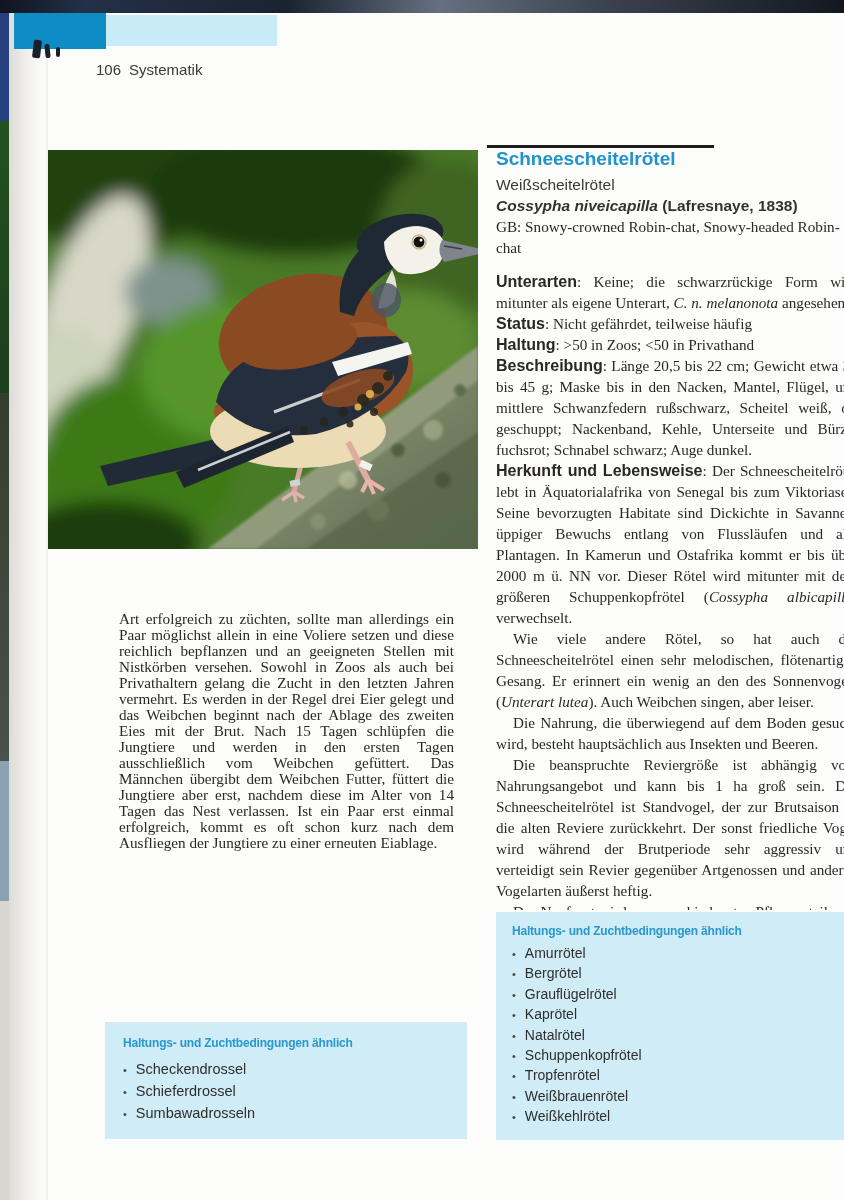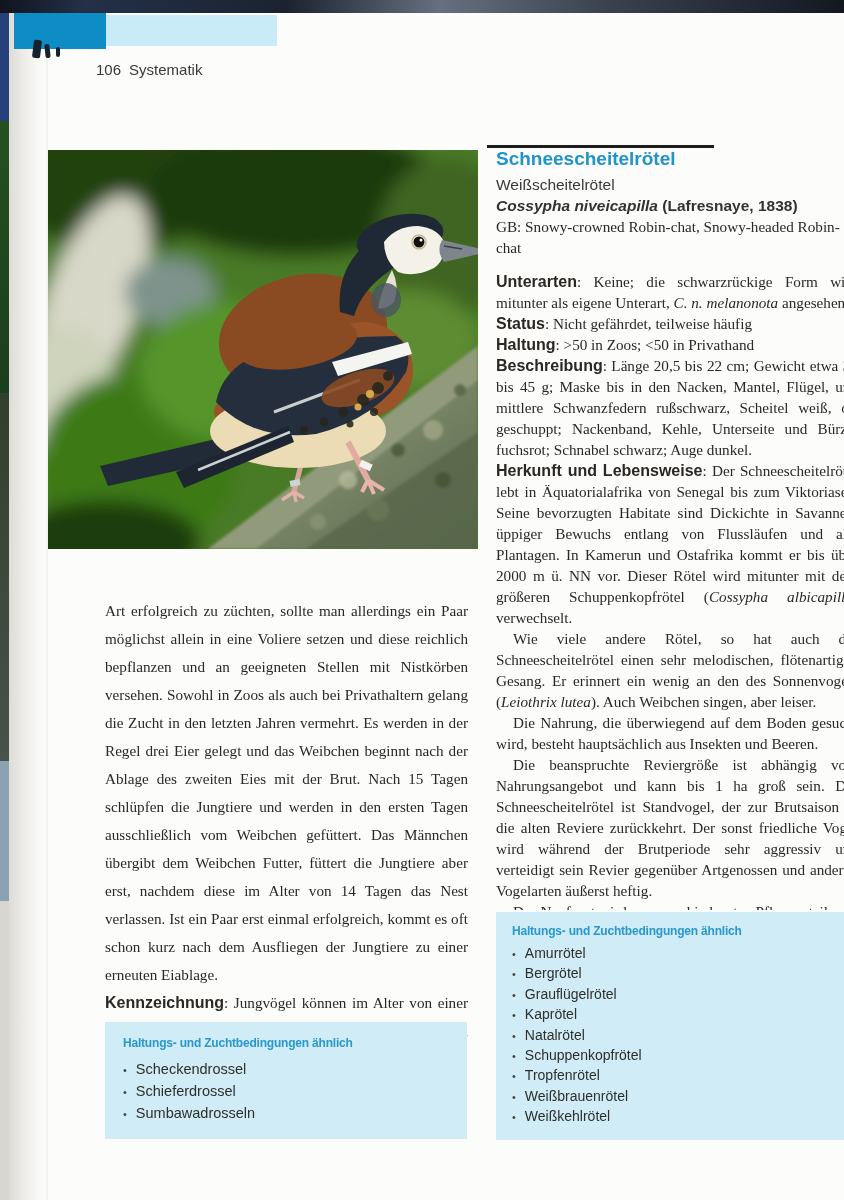--- a/index.html
+++ b/index.html
@@ -28,21 +28,21 @@
   .page-header{position:absolute;left:96px;top:61px;display:flex;gap:8px;
     font-family:"Liberation Sans",sans-serif;font-size:15px;color:#3b3a38;}
   .section-rule{position:absolute;left:487px;top:145px;width:227px;height:3px;background:#1d1d1d;}
   
   .photo{position:absolute;left:48px;top:150px;width:430px;height:399px;margin:0;overflow:hidden;}
   .caption{position:absolute;left:105px;top:561px;width:372px;
     font-family:"Liberation Sans",sans-serif;font-size:14.5px;color:#3f3d3a;}
   
   .col-left{position:absolute;left:105px;top:597px;width:363px;}
   .col-right{position:absolute;left:496px;top:148px;width:362px;height:762px;overflow:hidden;}
-  .body-p{margin:0;font-size:15.2px;line-height:28px;text-align:justify;}
+  .body-p{margin:14px;font-size:15.2px;line-height:16px;text-align:justify;}
   .species-title{margin:0 0 4px 0;font-family:"Liberation Sans",sans-serif;
     font-weight:700;font-size:19px;line-height:22px;color:#1f93cb;}
   .alt-name{font-family:"Liberation Sans",sans-serif;font-size:15.5px;line-height:21px;color:#3a3936;}
   .sci-line{font-family:"Liberation Sans",sans-serif;font-weight:700;font-size:15.5px;line-height:21px;color:#33322f;}
   .gb-line{font-size:15.2px;line-height:21px;margin-bottom:13px;}
   .entries p,.paras p{margin:0;font-size:15.2px;line-height:21px;text-align:justify;}
   .paras p{text-indent:17px;}
   .seg-b{font-family:"Liberation Sans",sans-serif;font-weight:700;font-size:16px;}
   .seg-i{font-style:italic;}
   
@@ -167,37 +167,36 @@
         <circle cx="373" cy="90" r="1.5" fill="#ffffff"></circle>
         <path d="M394 90 L433 99 Q434 102 431 104 L396 112 Q388 101 394 90 Z" fill="#7f858c"></path>
         <path d="M396 96 L414 99" stroke="#3a3f46" stroke-width="1.5" fill="none"></path>
       </g>
     </svg>
   </figure>
 
 
   <div class="col-left">
     <p class="body-p">Art erfolgreich zu züchten, sollte man allerdings ein Paar möglichst allein in eine Voliere setzen und diese reichlich bepflanzen und an geeigneten Stellen mit Nistkörben versehen. Sowohl in Zoos als auch bei Privathaltern gelang die Zucht in den letzten Jahren vermehrt. Es werden in der Regel drei Eier gelegt und das Weibchen beginnt nach der Ablage des zweiten Eies mit der Brut. Nach 15 Tagen schlüpfen die Jungtiere und werden in den ersten Tagen ausschließlich vom Weibchen gefüttert. Das Männchen übergibt dem Weibchen Futter, füttert die Jungtiere aber erst, nachdem diese im Alter von 14 Tagen das Nest verlassen. Ist ein Paar erst einmal erfolgreich, kommt es oft schon kurz nach dem Ausfliegen der Jungtiere zu einer erneuten Eiablage.</p>
-    <p class="body-p"><span class="seg-b">Kennzeichnung</span><span>: Jungvögel können im Alter von einer Woche mit einem geschlossenen Ring der Größe 3,5 mm beringt werden.</span></p>
   </div>
 
   <div class="col-right">
     <h2 class="species-title">Schneescheitelrötel</h2>
     <div class="alt-name">Weißscheitelrötel</div>
     <div class="sci-line"><span class="seg-i">Cossypha niveicapilla</span><span> (Lafresnaye, 1838)</span></div>
     <div class="gb-line">GB: Snowy-crowned Robin-chat, Snowy-headed Robin-chat</div>
     <div class="entries">
       <p><span class="seg-b">Unterarten</span><span>: Keine; die schwarzrückige Form wird mitunter als eigene Unterart, </span><span class="seg-i">C. n. melanonota</span><span> angesehen</span></p>
       <p><span class="seg-b">Status</span><span>: Nicht gefährdet, teilweise häufig</span></p>
       <p><span class="seg-b">Haltung</span><span>: &gt;50 in Zoos; &lt;50 in Privathand</span></p>
       <p><span class="seg-b">Beschreibung</span><span>: Länge 20,5 bis 22 cm; Gewicht etwa 34 bis 45 g; Maske bis in den Nacken, Mantel, Flügel, und mittlere Schwanzfedern rußschwarz, Scheitel weiß, oft geschuppt; Nackenband, Kehle, Unterseite und Bürzel fuchsrot; Schnabel schwarz; Auge dunkel.</span></p>
       <p><span class="seg-b">Herkunft und Lebensweise</span><span>: Der Schneescheitelrötel lebt in Äquatorialafrika von Senegal bis zum Viktoriasee. Seine bevorzugten Habitate sind Dickichte in Savannen, üppiger Bewuchs entlang von Flussläufen und alte Plantagen. In Kamerun und Ostafrika kommt er bis über 2000 m ü. NN vor. Dieser Rötel wird mitunter mit dem größeren Schuppenkopfrötel (</span><span class="seg-i">Cossypha albicapilla</span><span>) verwechselt.</span></p>
     </div>
     <div class="paras">
-      <p><span>Wie viele andere Rötel, so hat auch der Schneescheitelrötel einen sehr melodischen, flötenartigen Gesang. Er erinnert ein wenig an den des Sonnenvogels (</span><span class="seg-i">Leiothrix lutea</span><span>). Auch Weibchen singen, aber leiser.</span></p>
+      <p><span>Wie viele andere Rötel, so hat auch der Schneescheitelrötel einen sehr melodischen, flötenartigen Gesang. Er erinnert ein wenig an den des Sonnenvogels (</span><span class="seg-i">Unterart lutea</span><span>). Auch Weibchen singen, aber leiser.</span></p>
       <p><span>Die Nahrung, die überwiegend auf dem Boden gesucht wird, besteht hauptsächlich aus Insekten und Beeren.</span></p>
       <p><span>Die beanspruchte Reviergröße ist abhängig vom Nahrungsangebot und kann bis 1 ha groß sein. Der Schneescheitelrötel ist Standvogel, der zur Brutsaison in die alten Reviere zurückkehrt. Der sonst friedliche Vogel wird während der Brutperiode sehr aggressiv und verteidigt sein Revier gegenüber Artgenossen und anderen Vogelarten äußerst heftig.</span></p>
       <p><span>Das Napfnest wird aus verschiedensten Pflanzenteilen in Astgabeln aber auch Felsnischen erbaut. Es wer-</span></p>
     </div>
   </div>
 
   <aside class="box box-left">
     <h3 class="box-heading">Haltungs- und Zuchtbedingungen ähnlich</h3>
     <div class="box-list">
         <div class="box-item">

